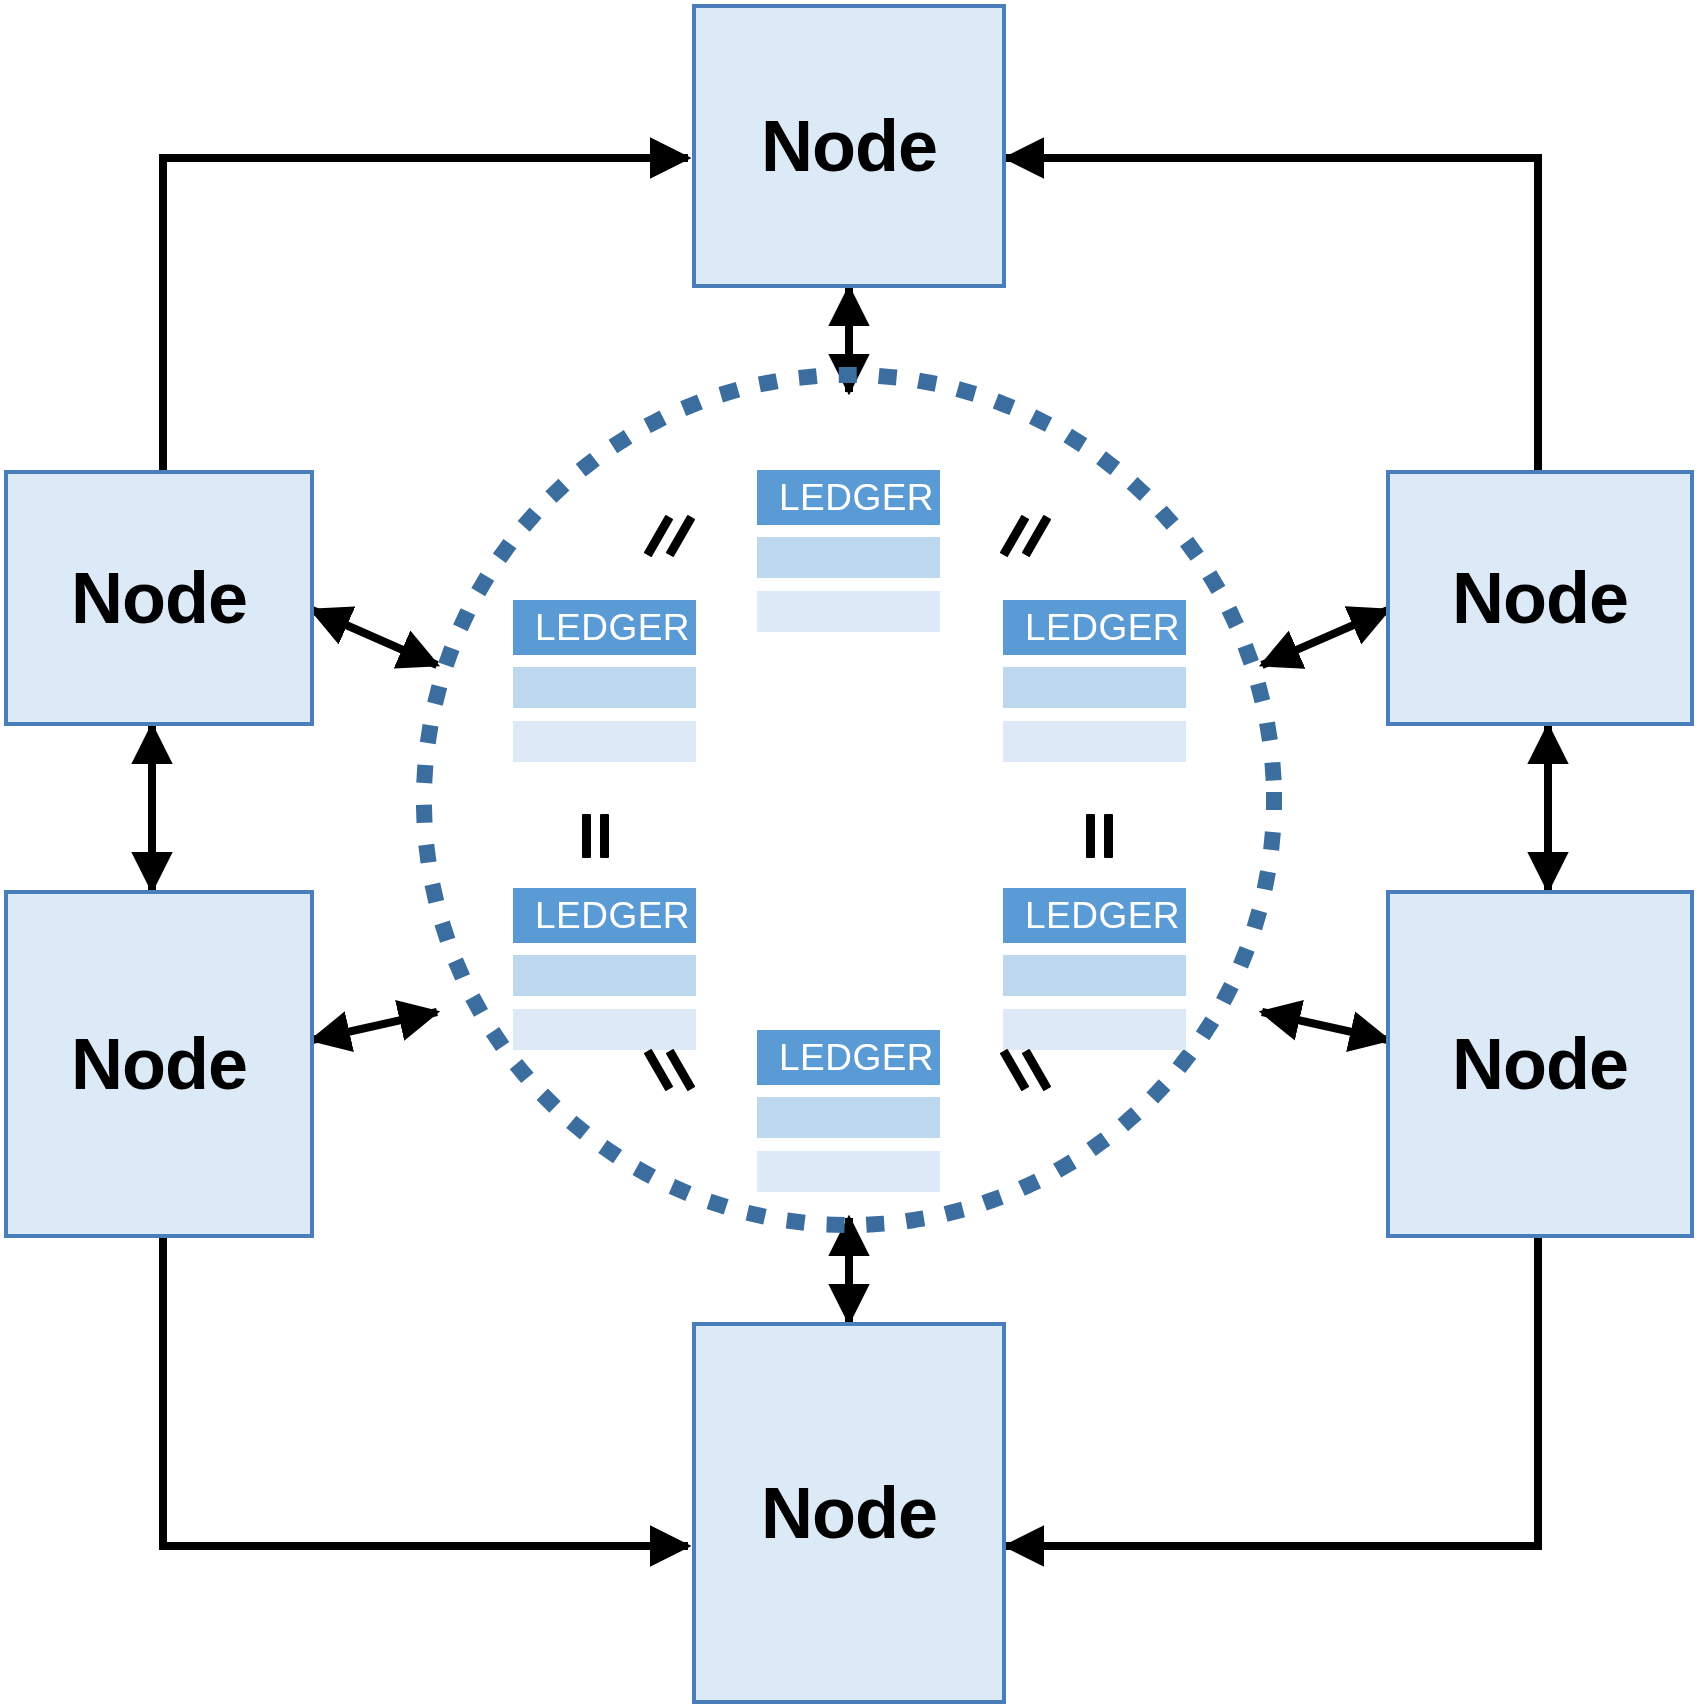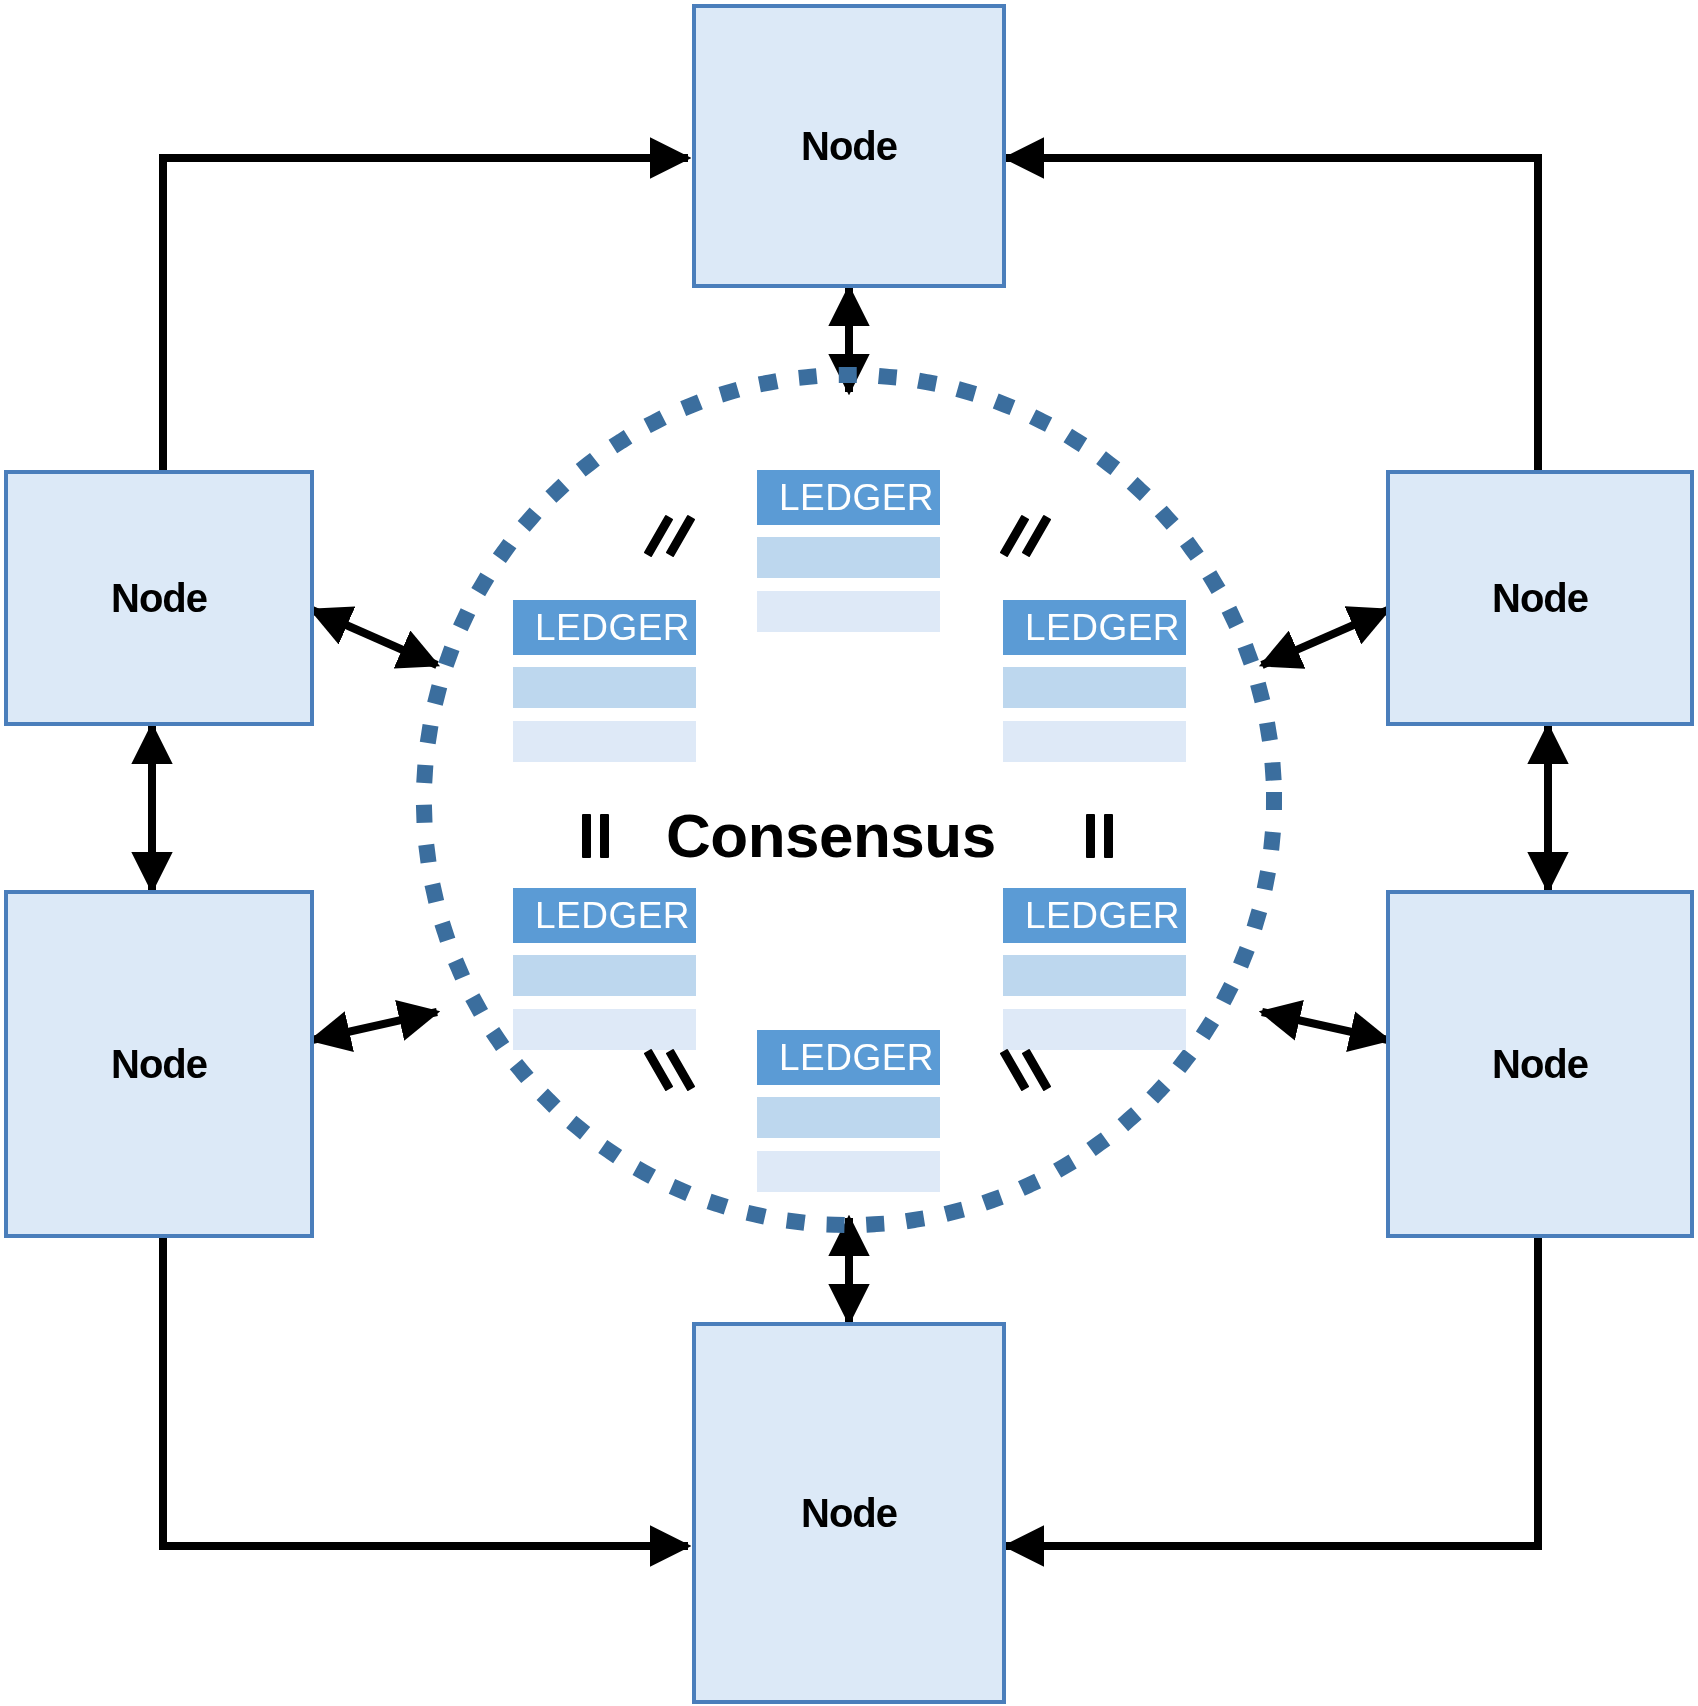--- a/index.html
+++ b/index.html
@@ -13,21 +13,21 @@
   .node{
     position:absolute;
     background:#dce9f7;
     border:4px solid #4a7ebb;
     box-sizing:border-box;
     display:flex;align-items:center;justify-content:center;
   }
   .node .node-label{
     font-family:"Liberation Sans",sans-serif;
     font-weight:bold;
-    font-size:40px;
+    font-size:72px;
     color:#000;
     letter-spacing:-1px;
     line-height:1;
   }
 
   
   .ledger{position:absolute;}
   .ledger .lhead{
     background:#5b9bd5;
     color:#ffffff;
@@ -190,15 +190,14 @@
   <div class="eqmark" style="left:648px;top:1046px;width:46px;height:48px;">
     <span style="left:6px;top:2px;height:44px;transform:rotate(-30deg);"></span>
     <span style="left:28px;top:2px;height:44px;transform:rotate(-30deg);"></span>
   </div>
 
   <div class="eqmark" style="left:1004px;top:1046px;width:46px;height:48px;">
     <span style="left:6px;top:2px;height:44px;transform:rotate(-30deg);"></span>
     <span style="left:28px;top:2px;height:44px;transform:rotate(-30deg);"></span>
   </div>
 
-  <div id="consensus-label" style="left:666px;top:800px;">Consensus</div>
 
 </div>
 
 </body></html>

